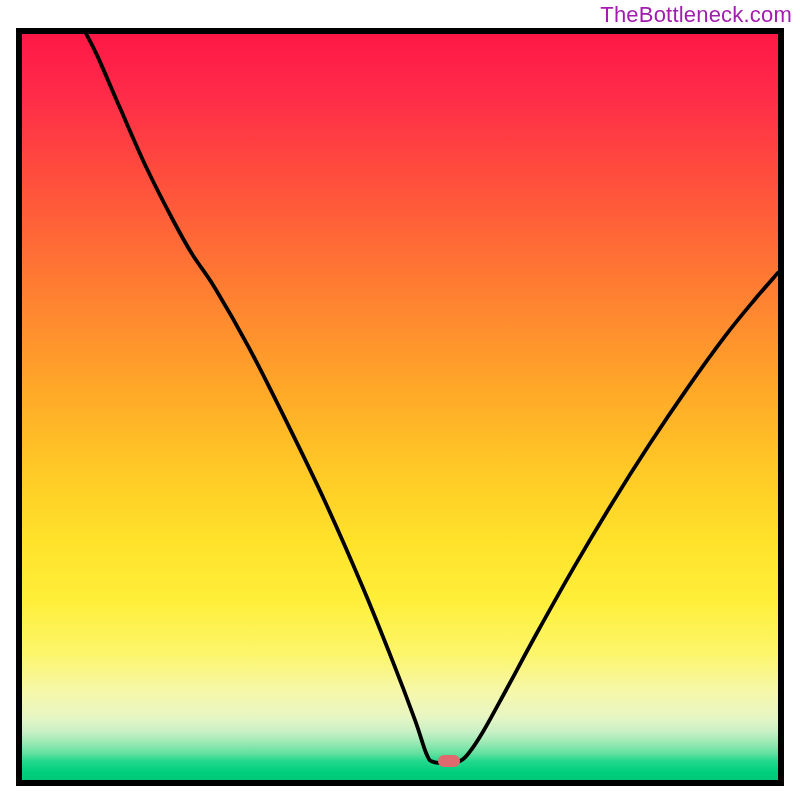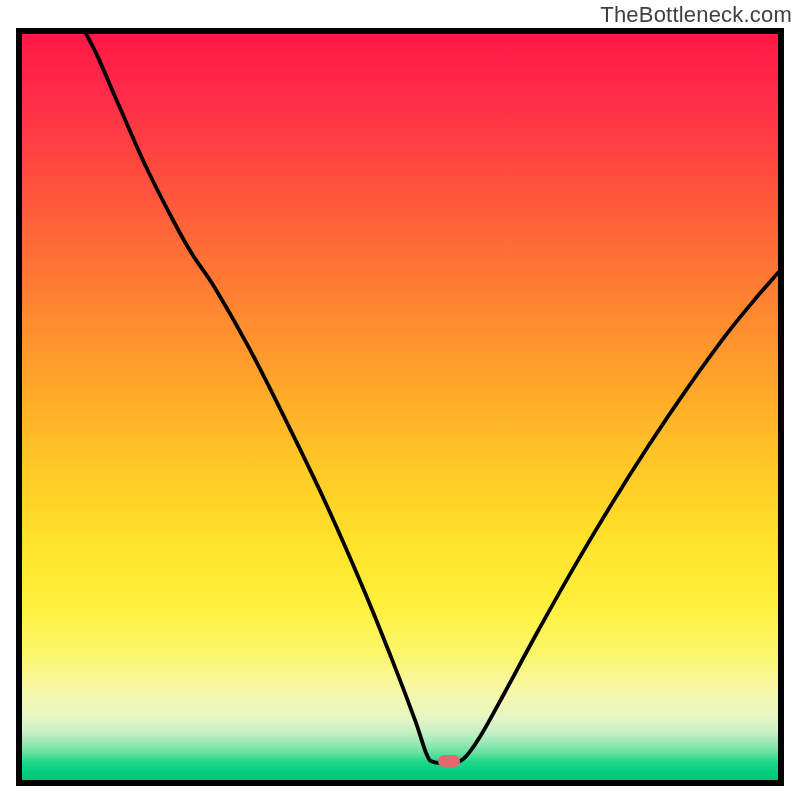--- a/index.html
+++ b/index.html
@@ -13,21 +13,21 @@
   }
   .container {
     position: relative;
     width: 800px;
     height: 800px;
   }
   .watermark {
     position: absolute;
     top: 2px;
     right: 8px;
-    color: #404040;
+    color: #a21caf;
     font-size: 22px;
     font-weight: 500;
     letter-spacing: 0.2px;
     z-index: 20;
   }
   .plot {
     position: absolute;
     left: 16px;
     top: 28px;
     width: 768px;

